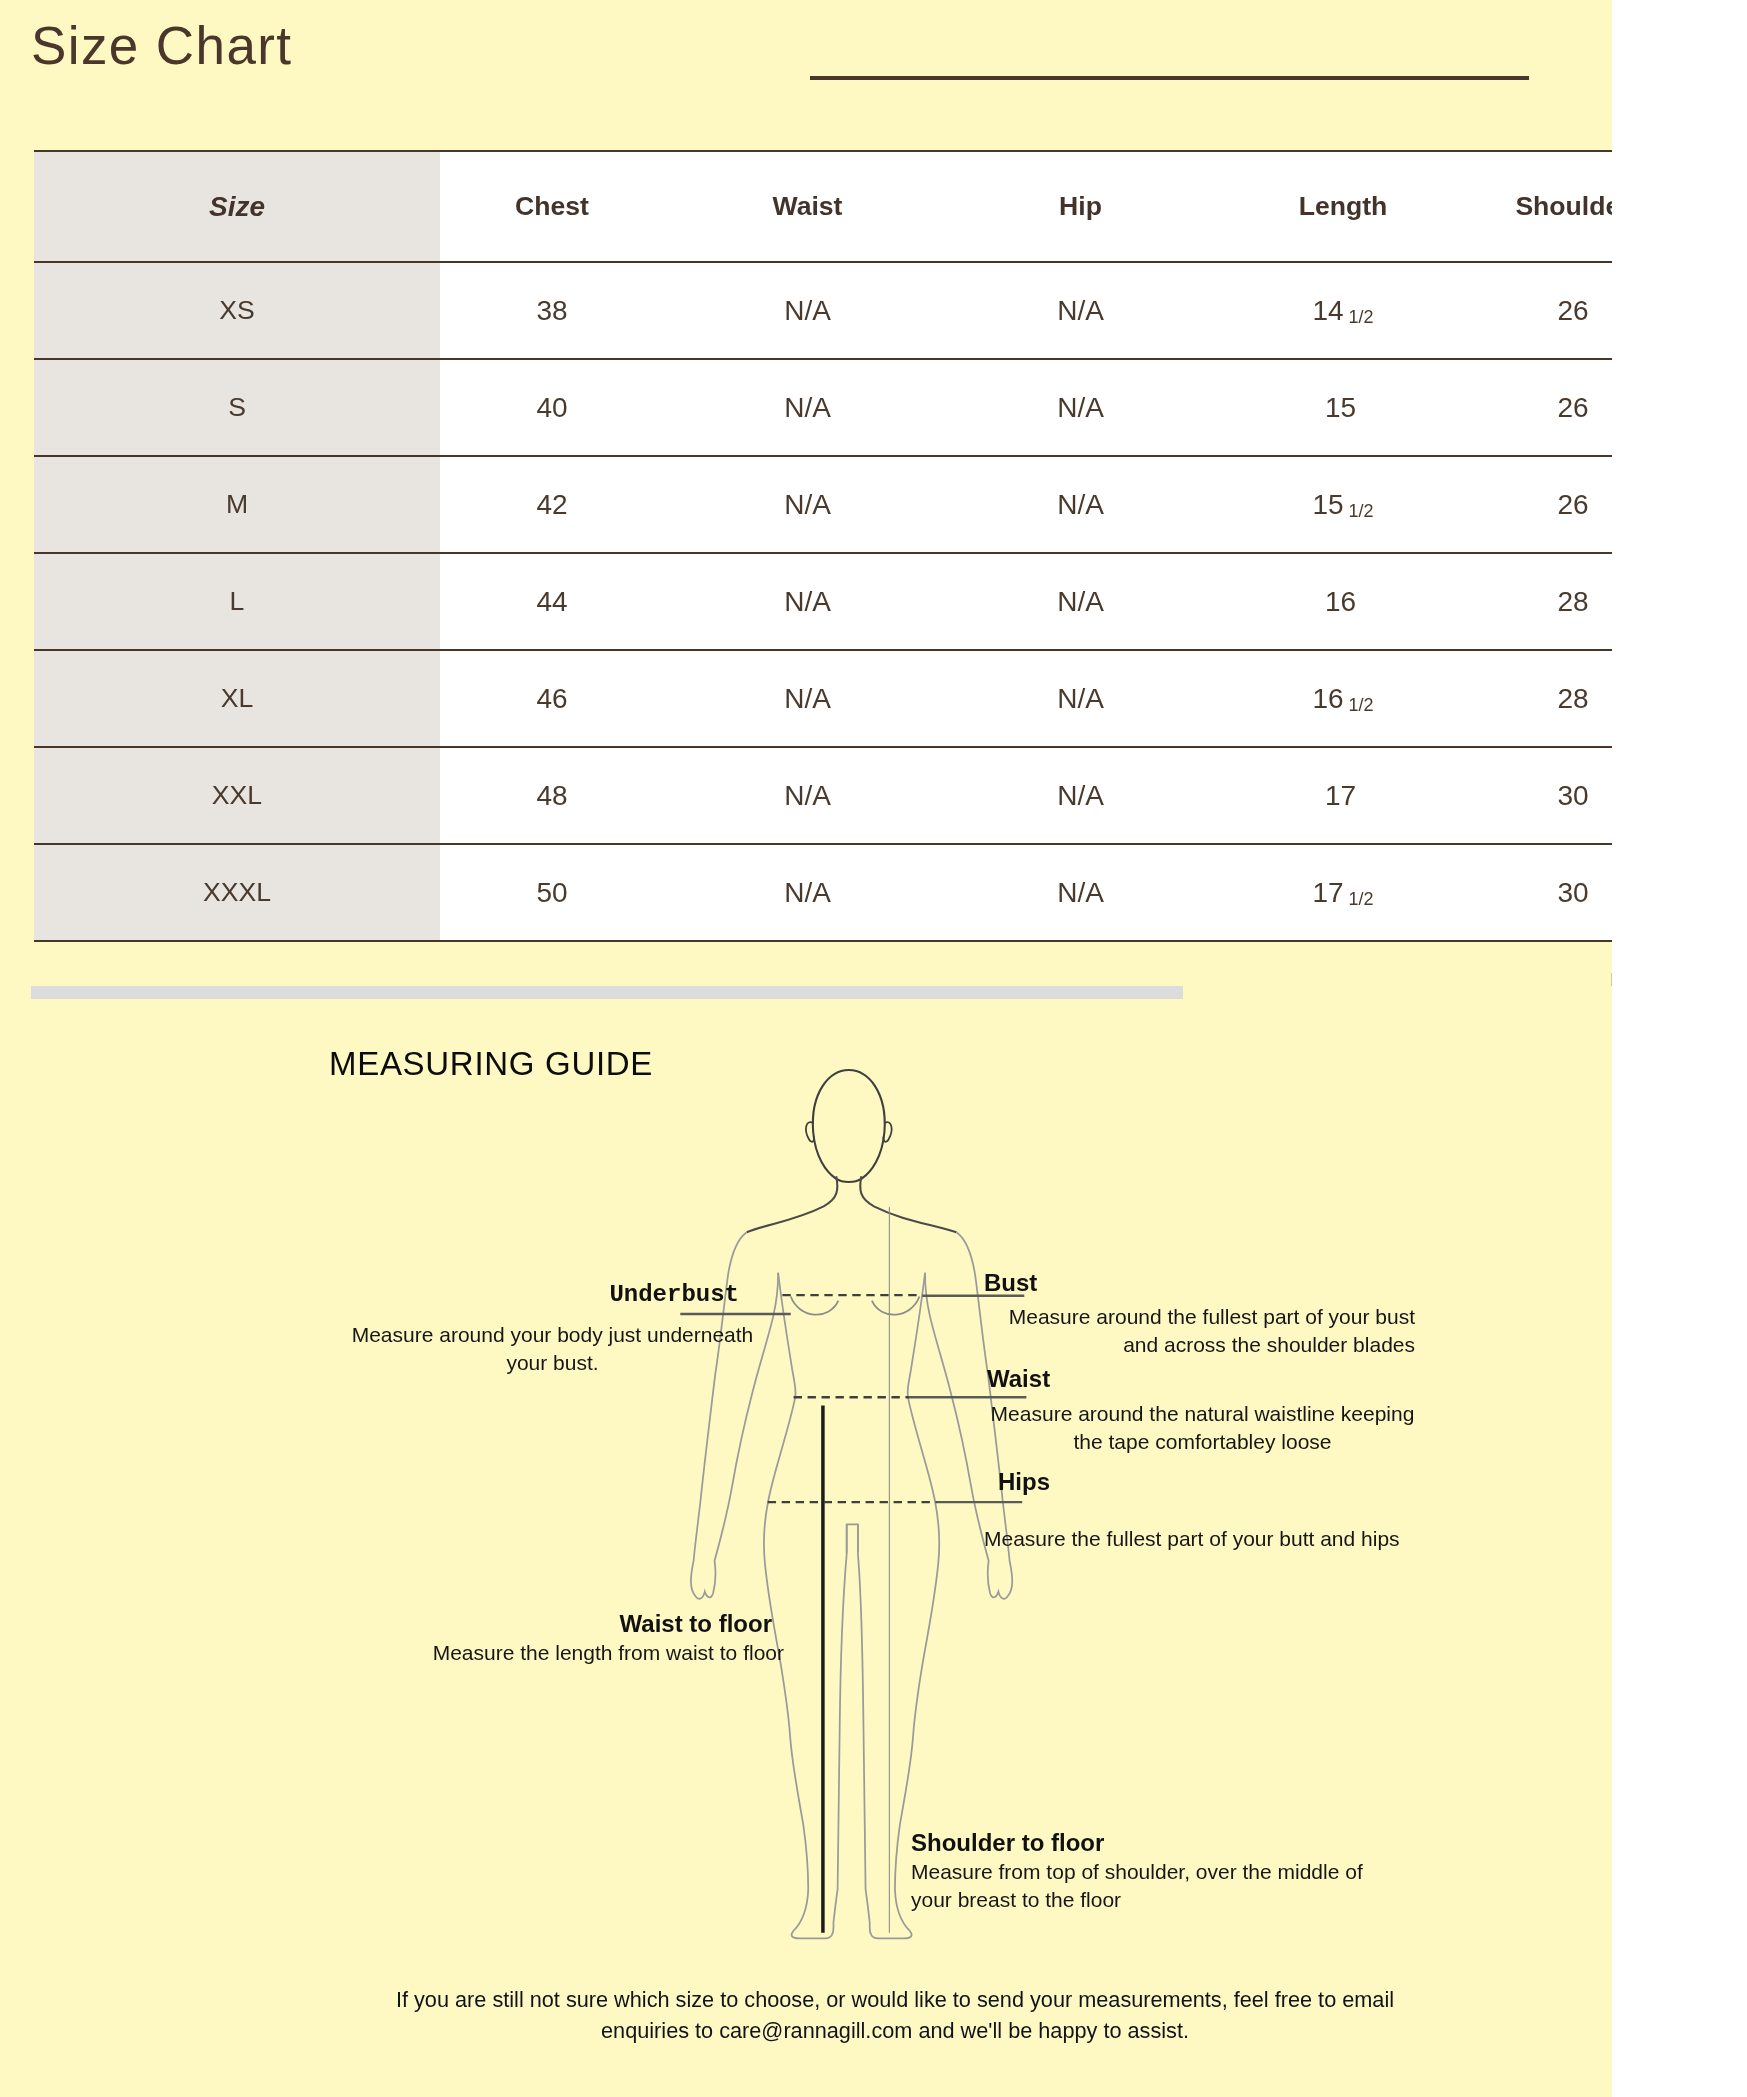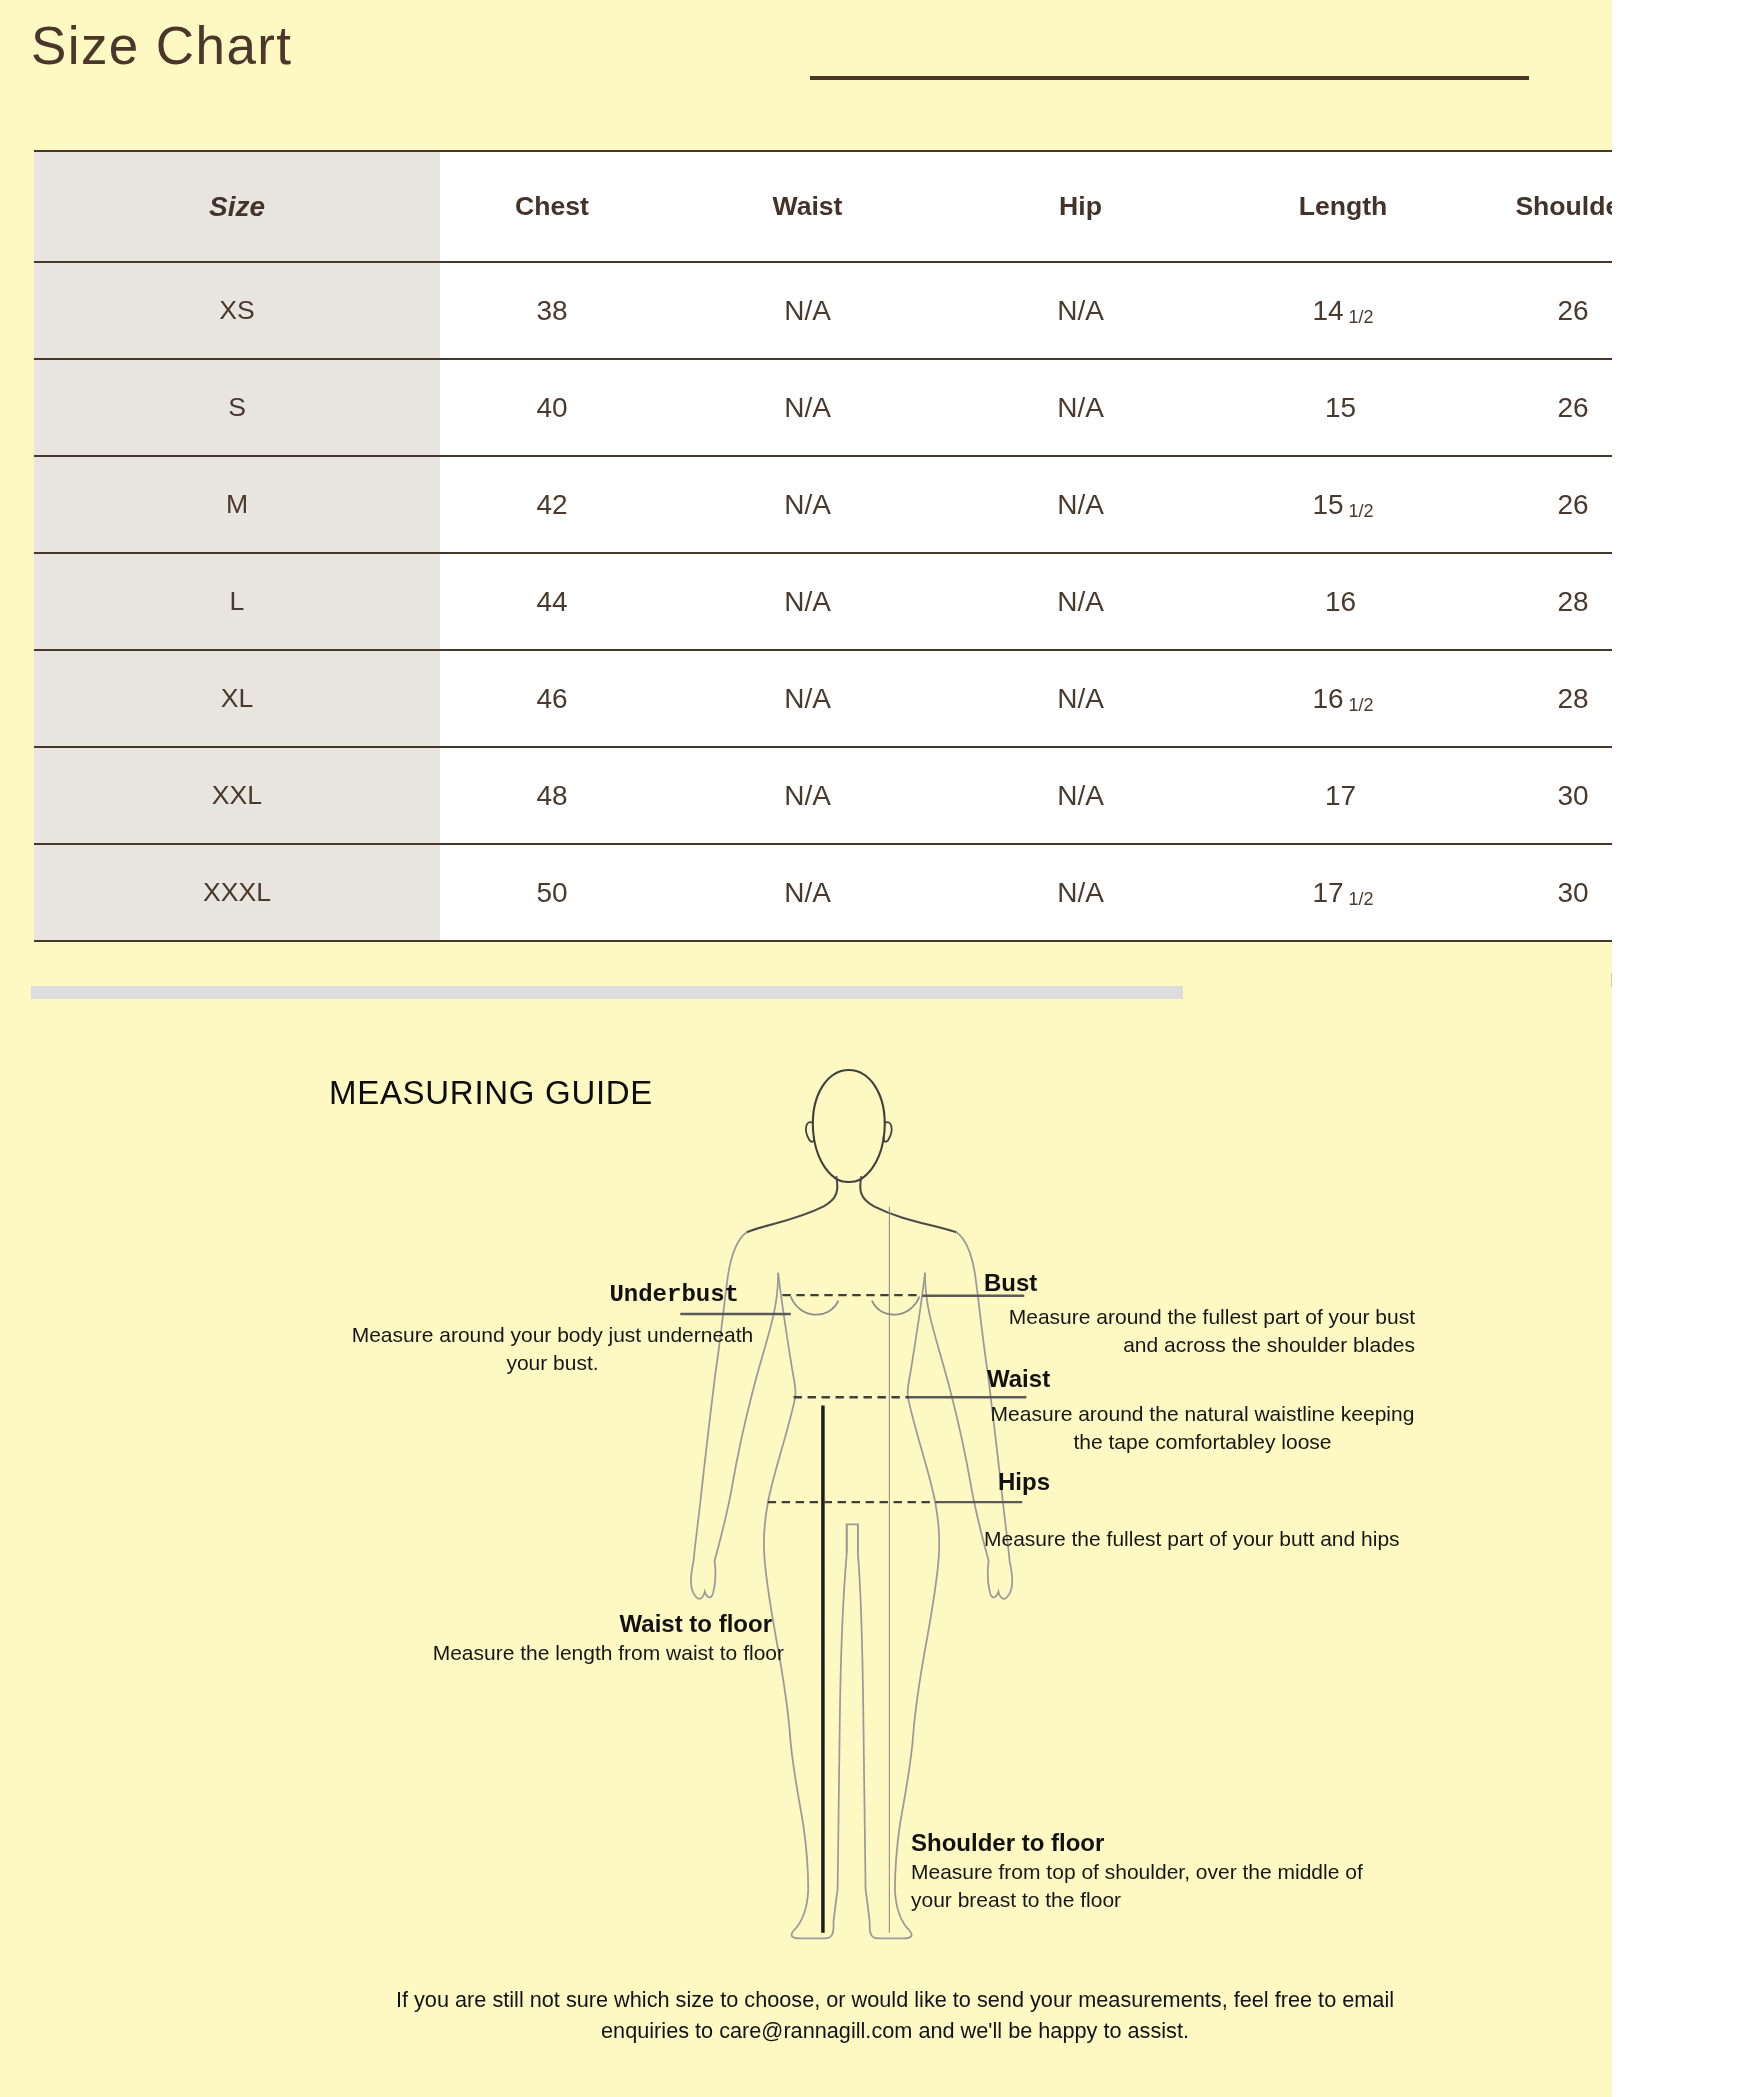--- a/index.html
+++ b/index.html
@@ -19,21 +19,21 @@
   .tcell.colsize{background:#e8e5e0;font-size:26.6px;}
   .tcell.strip{background:#e8e5e0;}
   .trow.head .tcell{font-weight:bold;font-size:26.6px;color:#44332a;}
   .trow.head .colsize{font-style:italic;font-size:28px;}
   .frac{font-size:18px;margin-left:4.9px;position:relative;top:7px;}
 
   .divider-bar{position:absolute;left:31px;top:986px;width:1152px;height:12.6px;background:#dcdcdc;}
   .sku{position:absolute;left:1379px;top:969px;width:350px;text-align:right;font-size:19px;font-weight:bold;letter-spacing:5.6px;color:#4a362b;}
 
   
-  .guide-heading{position:absolute;left:329px;top:1045px;font-size:33px;color:#0c0c0c;letter-spacing:0.7px;margin-top:29px;}
+  .guide-heading{position:absolute;left:329px;top:1045px;font-size:33px;color:#0c0c0c;letter-spacing:0.7px;}
   .figure-wrap{position:absolute;left:664px;top:1063px;width:364px;height:881px;}
 
   .ann{position:absolute;color:#161616;}
   .ann .lbl{font-weight:bold;font-size:24px;line-height:26.6px;color:#111111;}
   .ann .txt{font-size:21px;line-height:28px;}
   .a-underbust{left:454px;top:1282px;width:285px;text-align:right;font-family:Liberation Mono, monospace;}
   .a-underbust-txt{left:301px;top:1321px;width:503px;text-align:center;}
   .a-bust{left:984px;top:1270px;}
   .a-bust-txt{left:989px;top:1303px;width:426px;text-align:right;}
   .a-waist{left:987px;top:1366px;}

